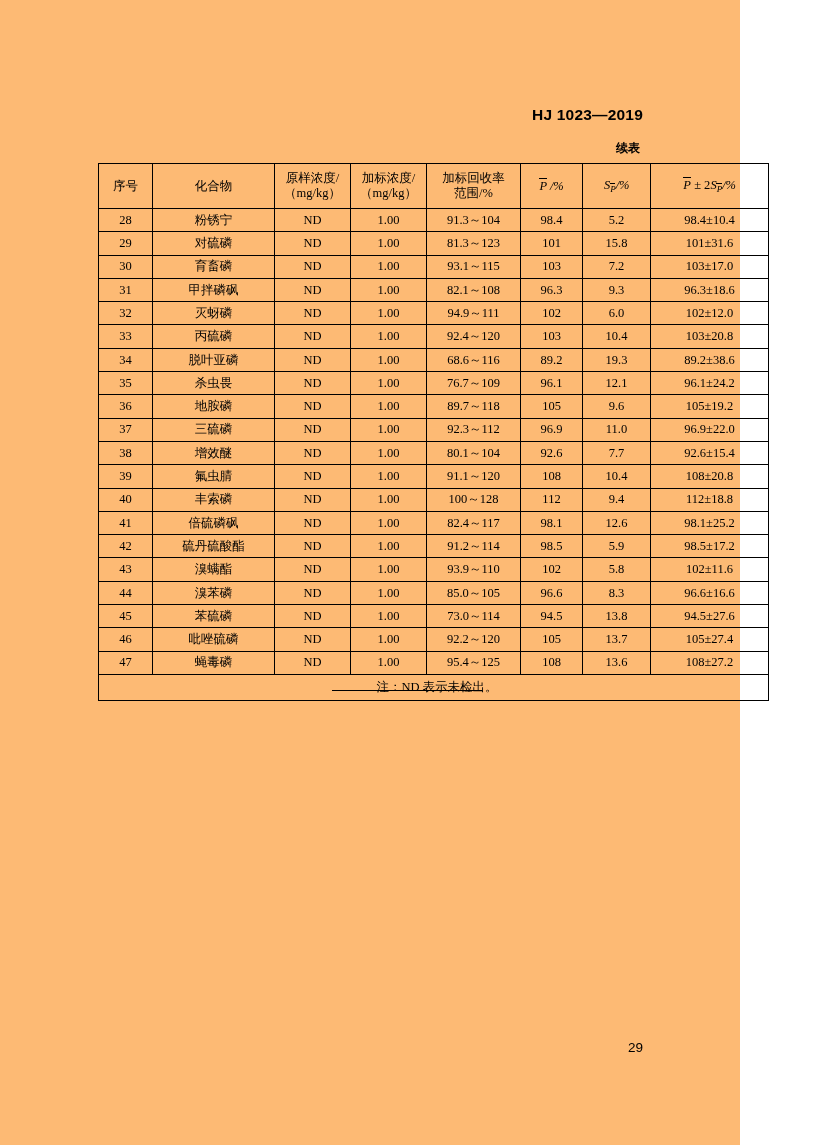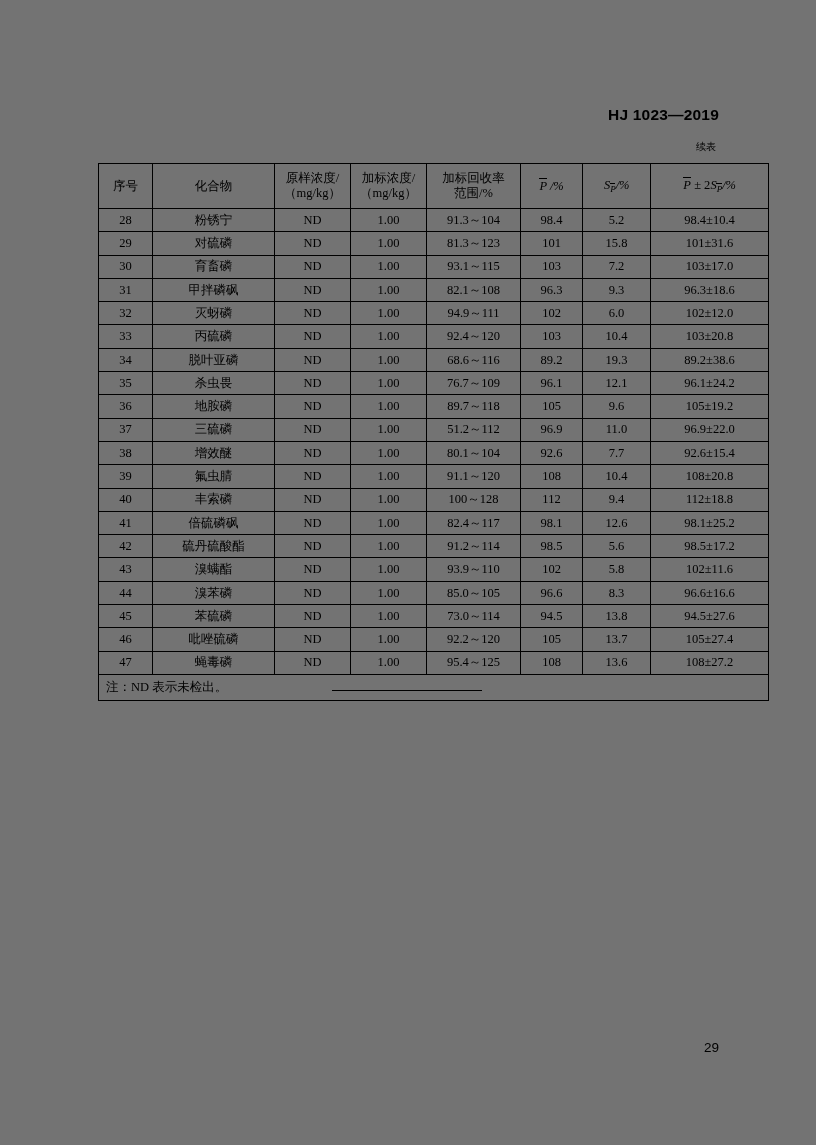--- a/index.html
+++ b/index.html
@@ -12,44 +12,45 @@
     height: 1145px;
     position: relative;
     font-family: "Liberation Serif", "DejaVu Serif", serif;
     color: #000000;
     overflow: hidden;
   }
 
   .page {
     position: absolute;
     left: 0; top: 0;
-    width: 816px;
+    width: 740px;
     height: 1145px;
-    background: #737373;
+    background: #fdba74;
   }
 
   
   .doc-header {
     position: absolute;
     right: 97px;
     top: 106px;
     font-family: "Liberation Sans", "DejaVu Sans", sans-serif;
     font-weight: bold;
     font-size: 15.5px;
     letter-spacing: 0.2px;
     white-space: nowrap;
   }
 
   
   .table-caption {
     position: absolute;
     right: 100px;
     top: 140px;
-    font-size: 10px;
+    font-size: 12px;
     white-space: nowrap;
+    font-weight: bold;
   }
 
   
   .table-wrap {
     position: absolute;
     left: 98px;
     top: 163px;
     width: 620px;
   }
 
@@ -92,21 +93,21 @@
 
   
   table.rec thead tr th {
     border-bottom: 1.6px solid #000000;
     height: 44px;
   }
   
   table.rec tr.note-row td {
     border-top: 1.6px solid #000000;
     height: 25px;
-    text-align: left;
+    text-align: center;
     padding-left: 7px;
   }
 
   table.rec tbody tr td {
     height: 22.3px;
   }
 
   
   col.c-no    { width: 54px; }
   col.c-cmp   { width: 122px; }
@@ -319,21 +320,21 @@
             <td>89.7～118</td>
             <td>105</td>
             <td>9.6</td>
             <td>105±19.2</td>
           </tr>
           <tr>
             <td>37</td>
             <td>三硫磷</td>
             <td>ND</td>
             <td>1.00</td>
-            <td>51.2～112</td>
+            <td>92.3～112</td>
             <td>96.9</td>
             <td>11.0</td>
             <td>96.9±22.0</td>
           </tr>
           <tr>
             <td>38</td>
             <td>增效醚</td>
             <td>ND</td>
             <td>1.00</td>
             <td>80.1～104</td>
@@ -371,21 +372,21 @@
             <td>12.6</td>
             <td>98.1±25.2</td>
           </tr>
           <tr>
             <td>42</td>
             <td>硫丹硫酸酯</td>
             <td>ND</td>
             <td>1.00</td>
             <td>91.2～114</td>
             <td>98.5</td>
-            <td>5.6</td>
+            <td>5.9</td>
             <td>98.5±17.2</td>
           </tr>
           <tr>
             <td>43</td>
             <td>溴螨酯</td>
             <td>ND</td>
             <td>1.00</td>
             <td>93.9～110</td>
             <td>102</td>
             <td>5.8</td>

